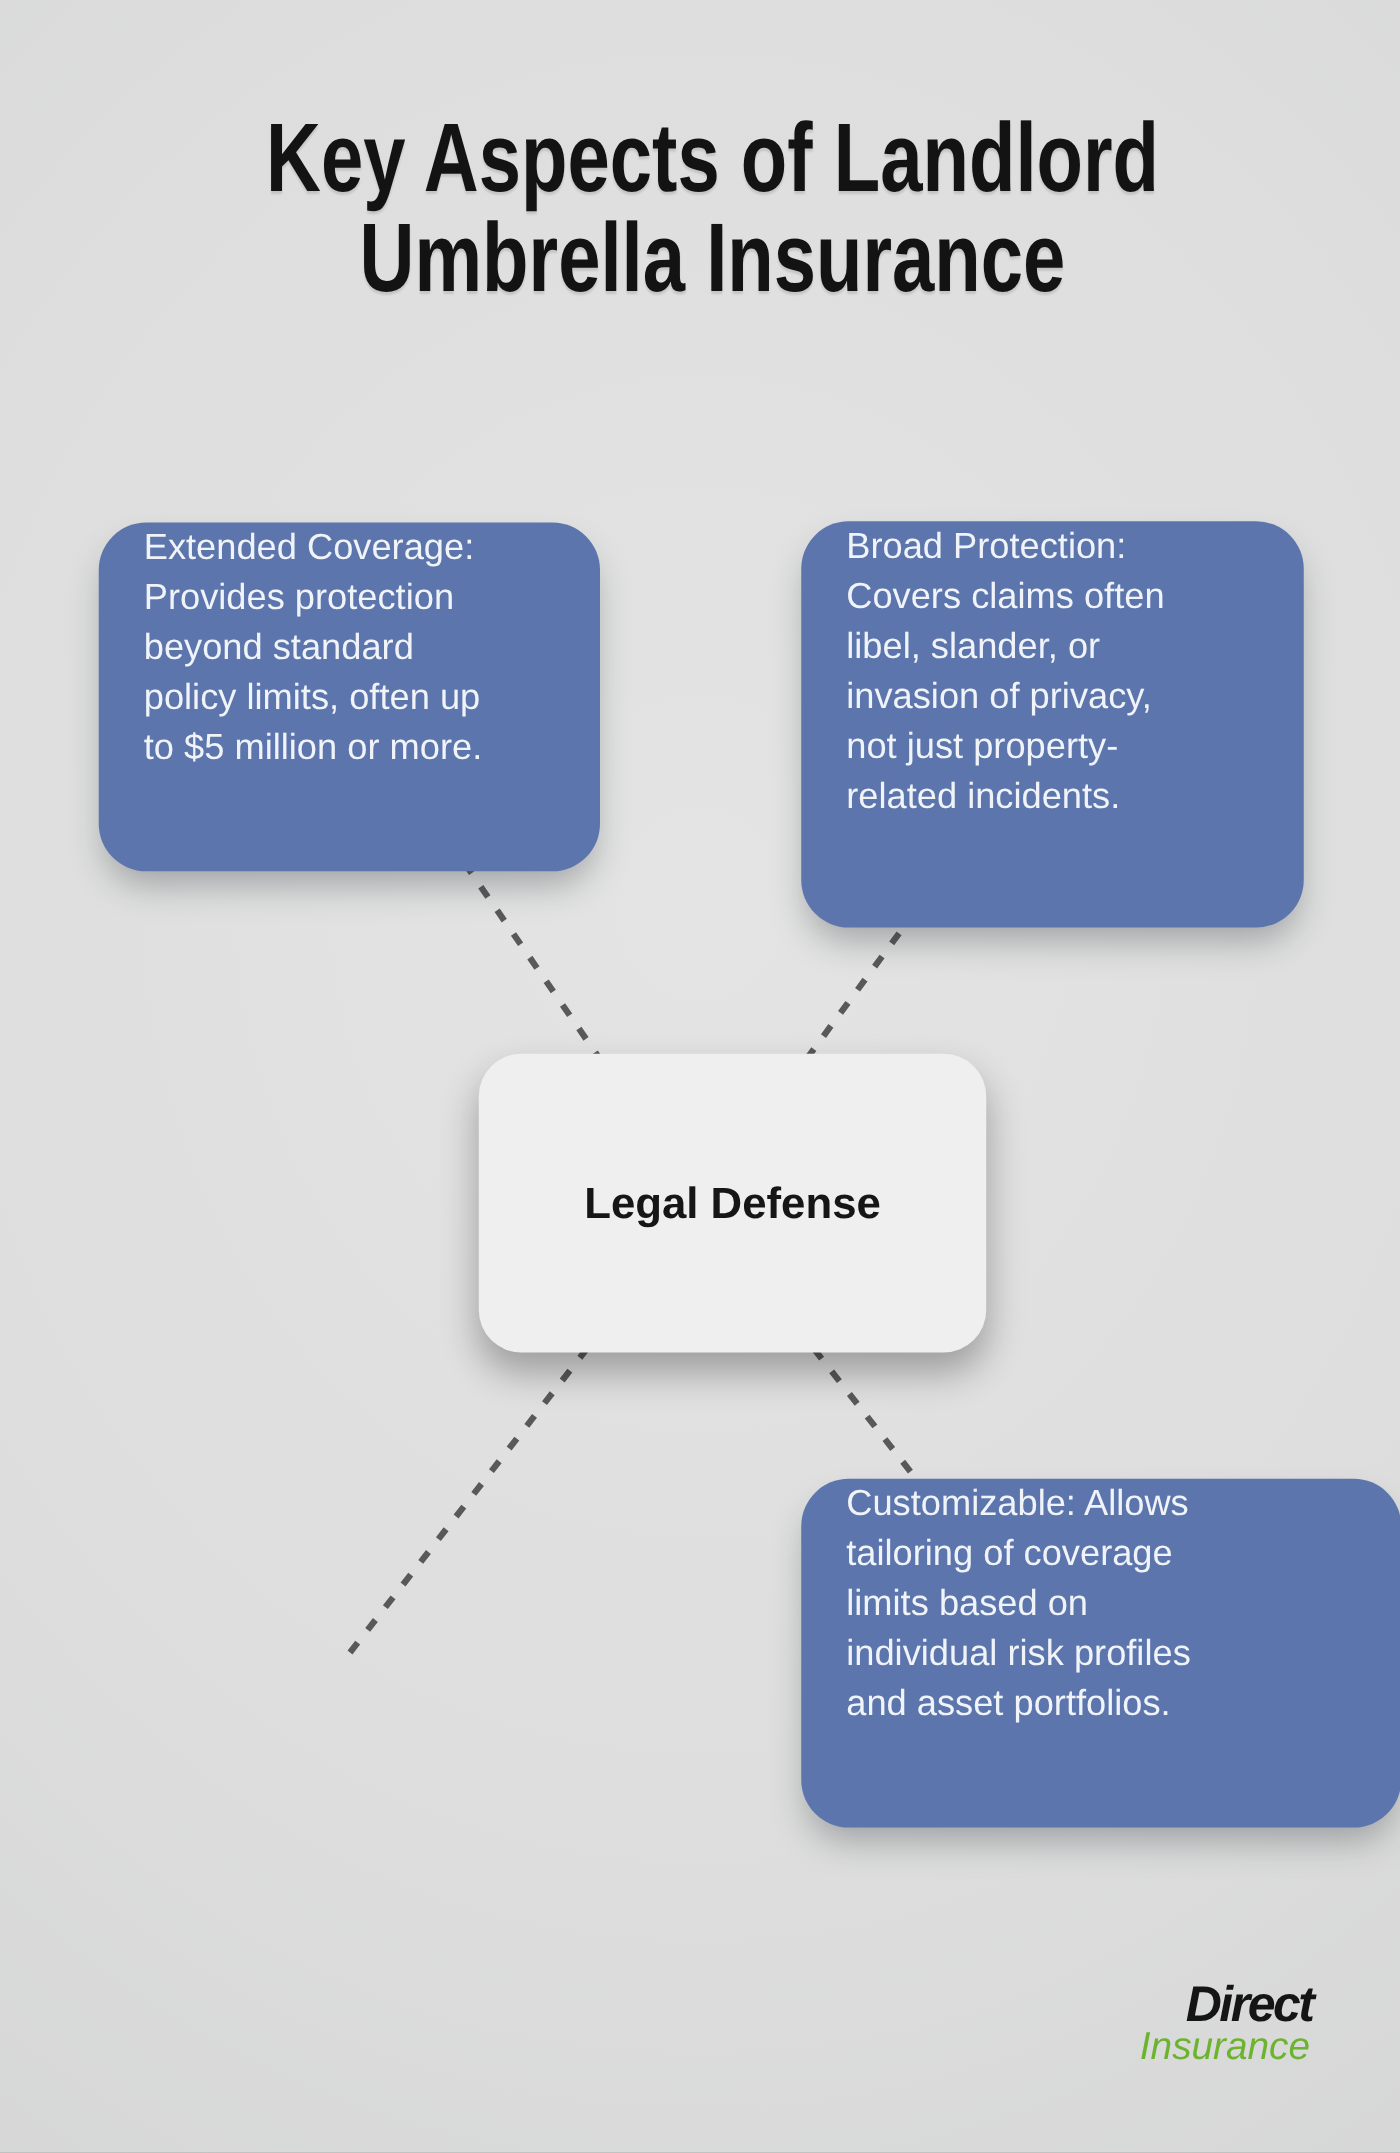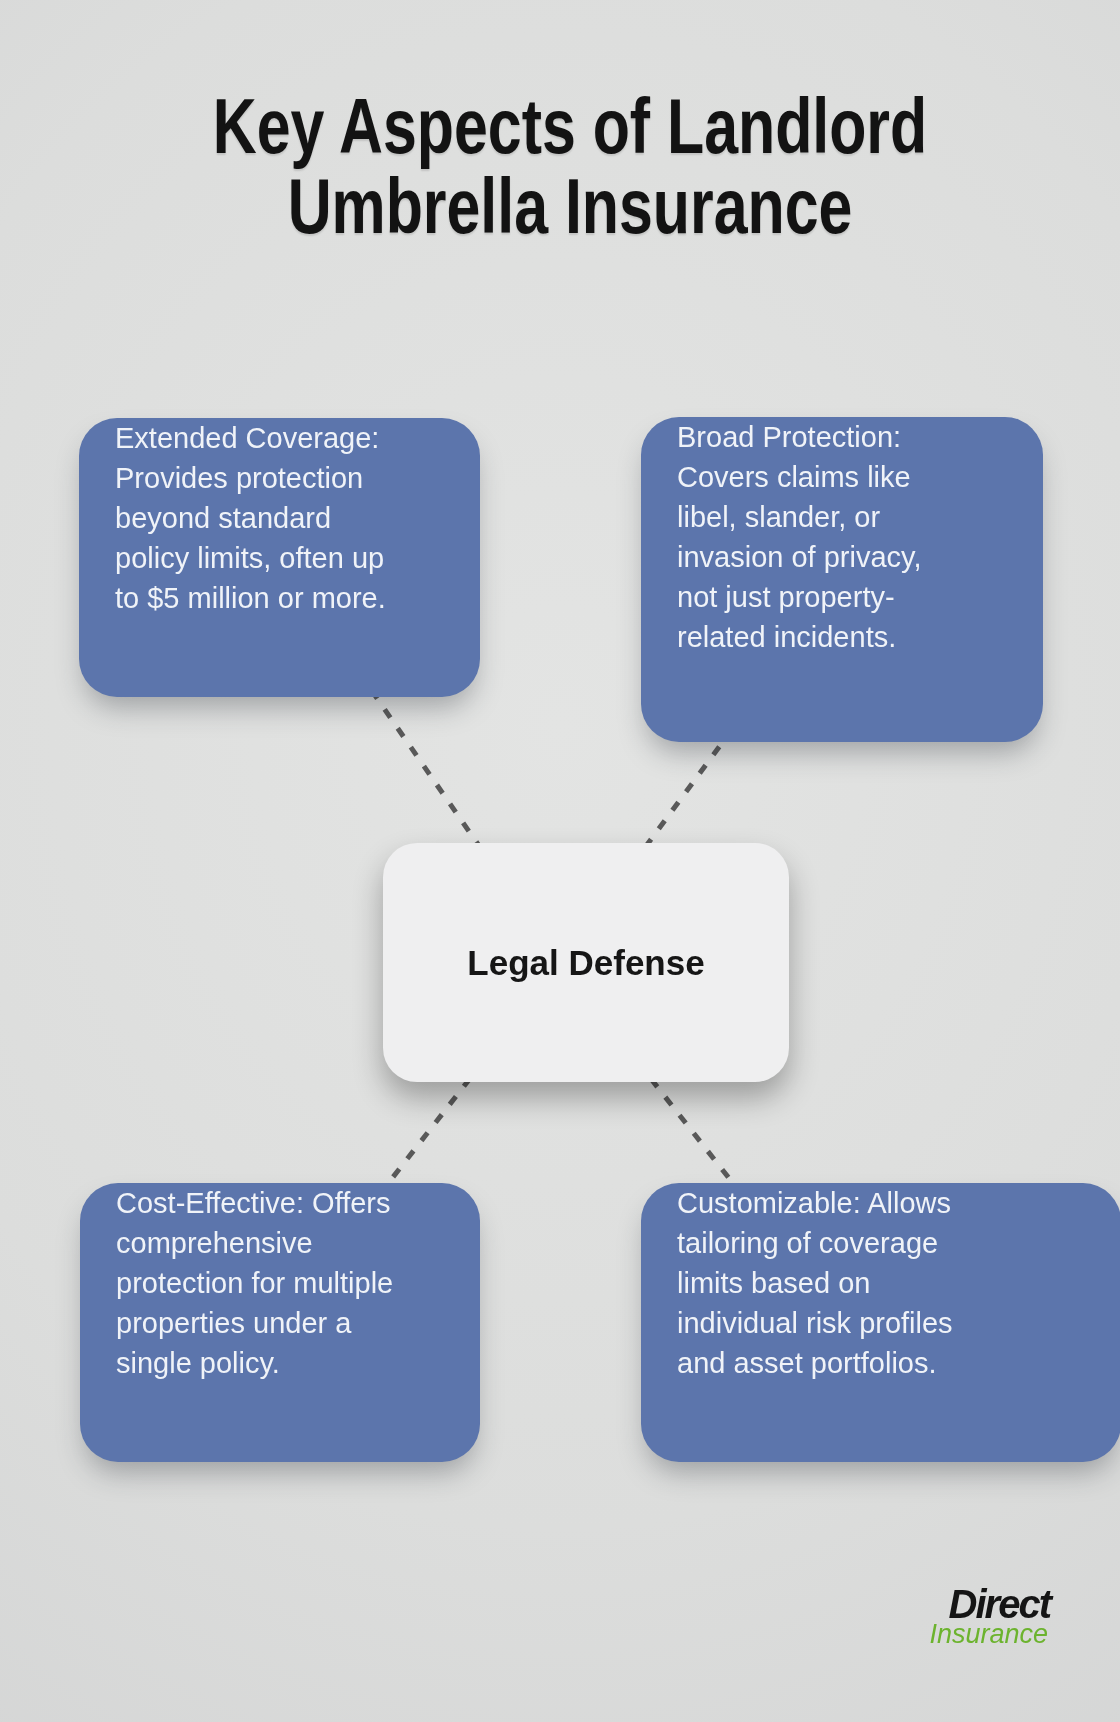--- a/index.html
+++ b/index.html
@@ -89,21 +89,21 @@
     font-weight: 700;
     font-size: 40px;
     line-height: 1;
     letter-spacing: -2px;
     color: #151515;
   }
   .logo-sub {
     font-family: "Liberation Sans", sans-serif;
     font-style: italic;
     font-weight: 400;
-    font-size: 27px;
+    font-size: 31px;
     line-height: 1;
     margin-top: -3px;
     padding-right: 2px;
     color: #6cb32e;
   }
 </style>
 </head>
 <body>
 
 <div class="canvas">
@@ -121,34 +121,27 @@
   <div class="node node-tl">
     <p>Extended Coverage:
 Provides protection
 beyond standard
 policy limits, often up
 to $5 million or more.</p>
   </div>
 
   <div class="node node-tr">
     <p>Broad Protection:
-Covers claims like
+Covers claims often
 libel, slander, or
 invasion of privacy,
 not just property-
 related incidents.</p>
   </div>
 
-  <div class="node node-bl">
-    <p>Cost-Effective: Offers
-comprehensive
-protection for multiple
-properties under a
-single policy.</p>
-  </div>
 
   <div class="node node-br">
     <p>Customizable: Allows
 tailoring of coverage
 limits based on
 individual risk profiles
 and asset portfolios.</p>
   </div>
 
   <div class="center-node">

